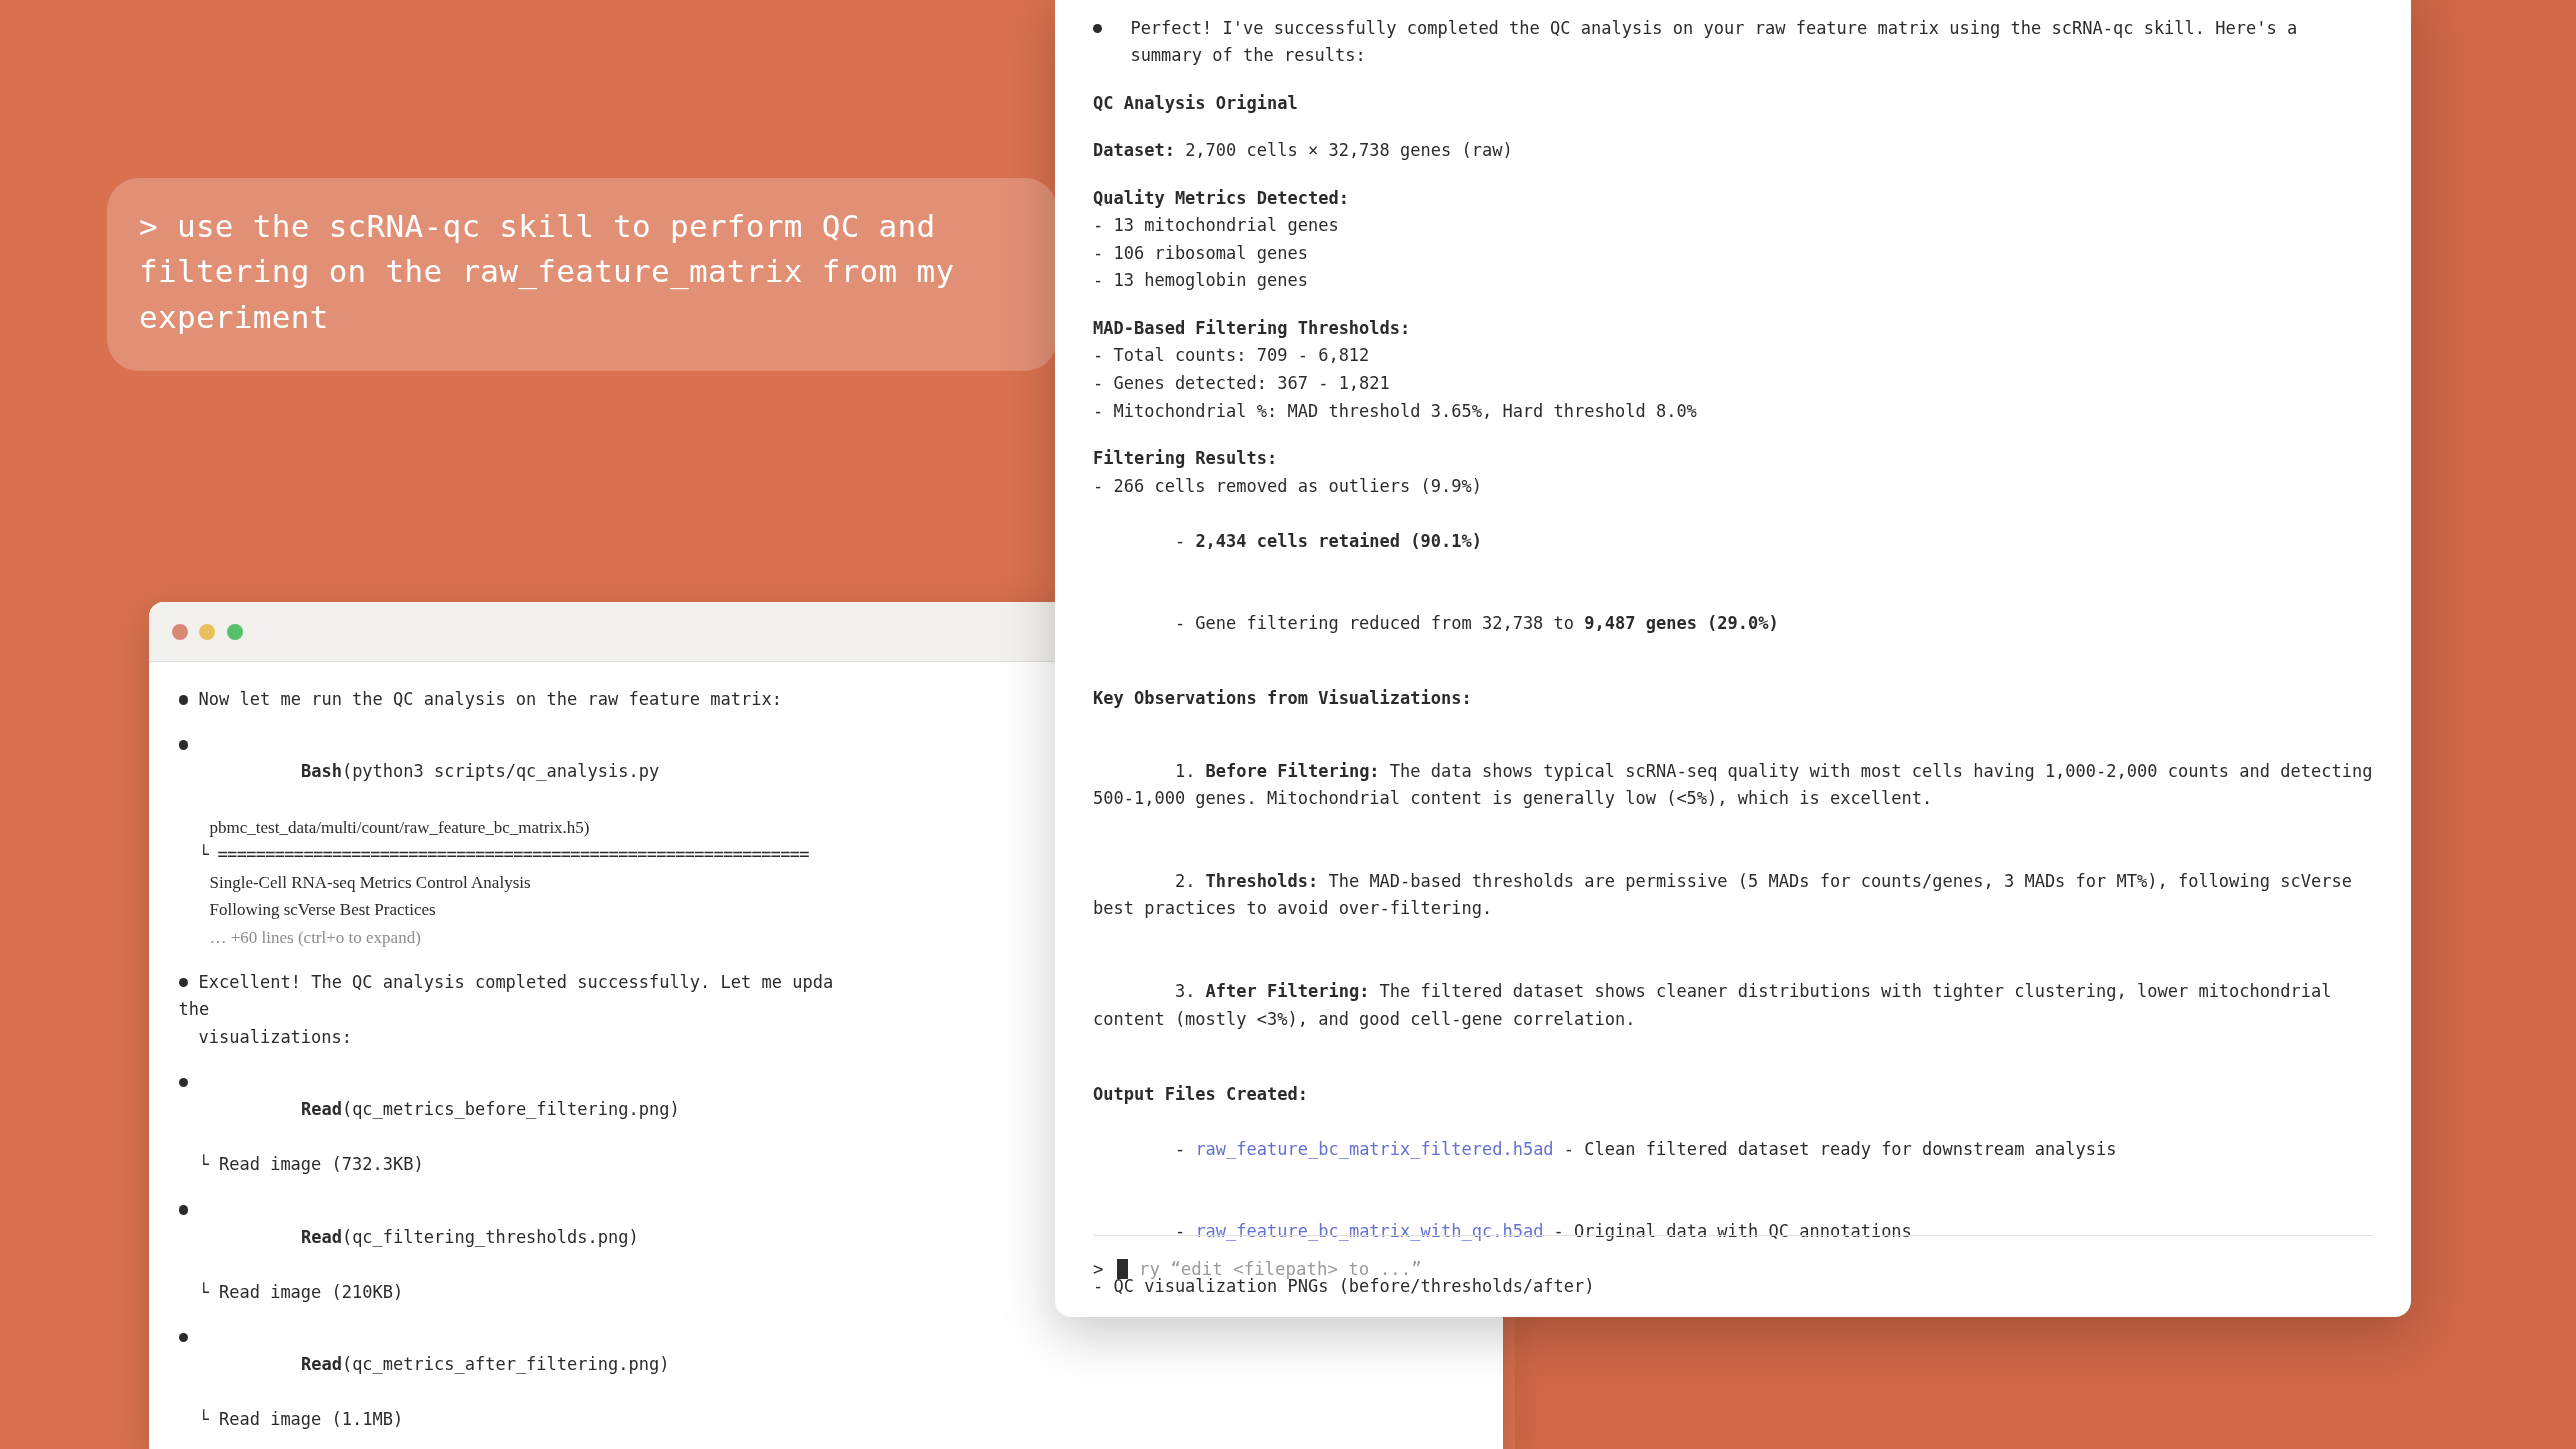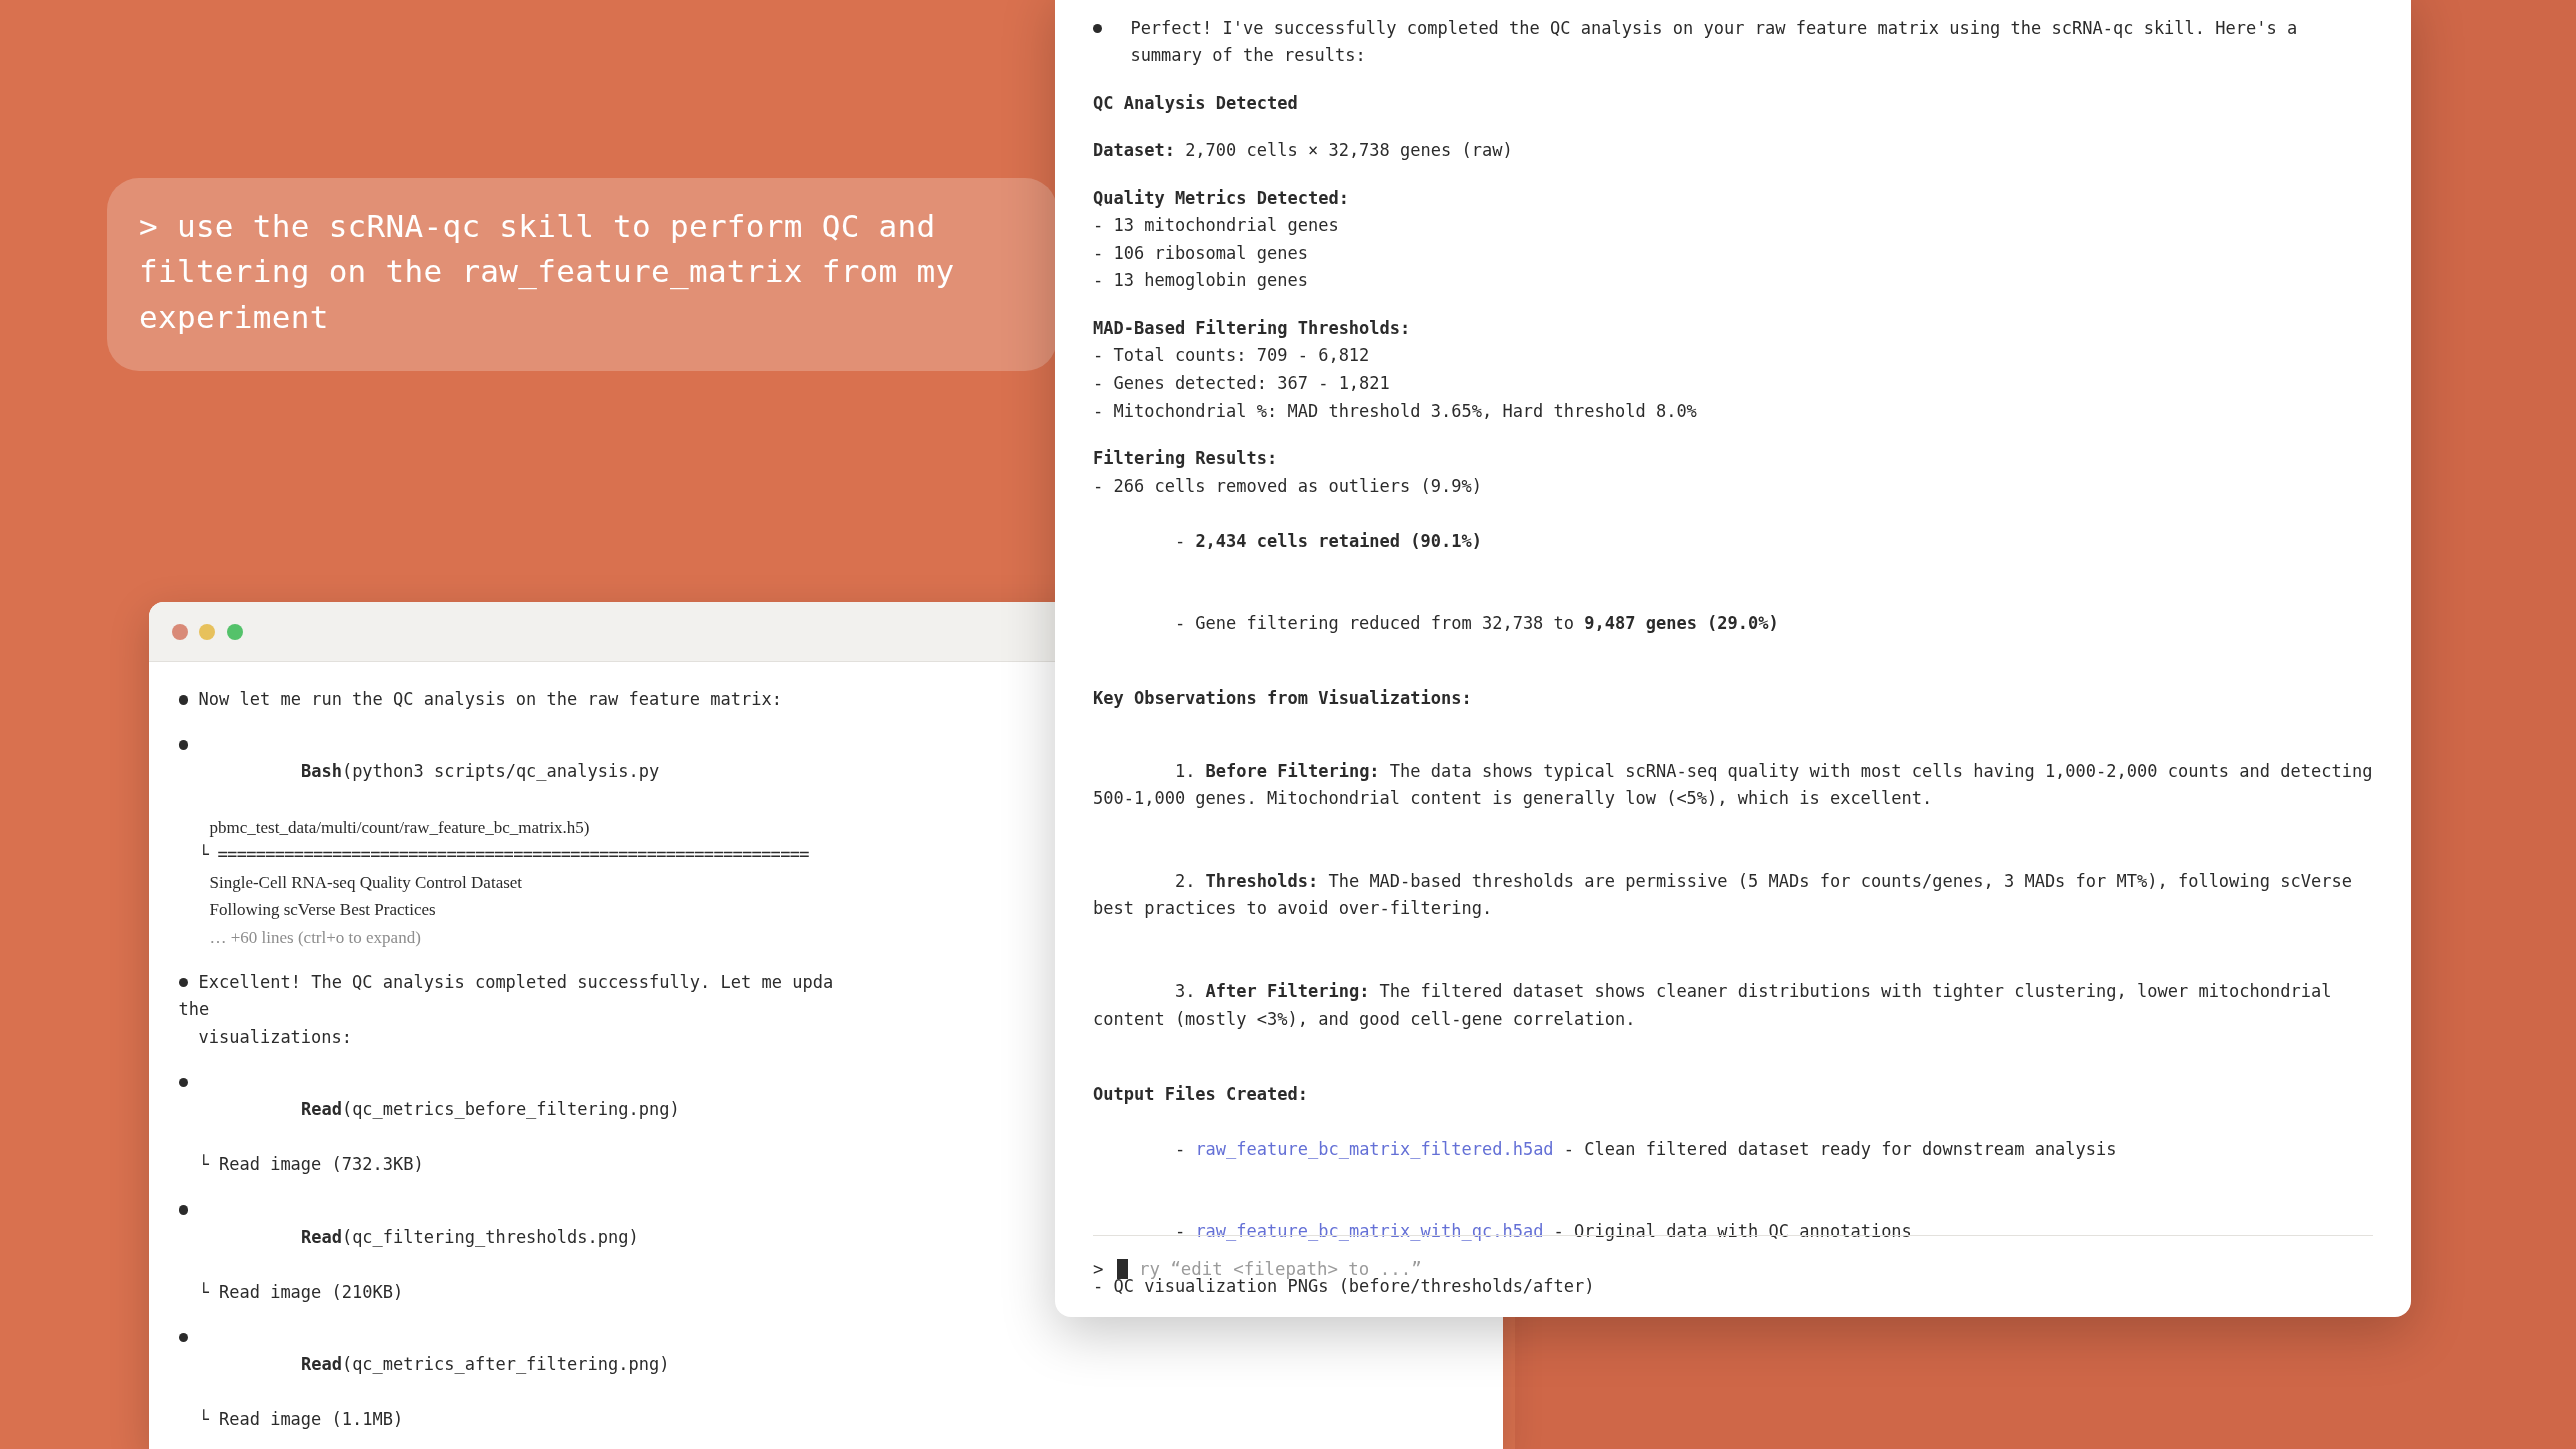--- a/index.html
+++ b/index.html
@@ -190,21 +190,21 @@
 
     <div class="t-block">
       <div class="bullet-line">
         <span class="bullet"></span>
         <span class="t-line wrap">
           <span class="t-bold">Bash</span><span>(python3 scripts/qc_analysis.py</span>
         </span>
       </div>
       <div class="t-line wrap t-indent2">pbmc_test_data/multi/count/raw_feature_bc_matrix.h5)</div>
       <div class="t-line t-indent t-eq">└ ==============================================================</div>
-      <div class="t-line t-indent2">Single-Cell RNA-seq Quality Control Dataset</div>
+      <div class="t-line t-indent2">Single-Cell RNA-seq Metrics Control Analysis</div>
       <div class="t-line t-indent2">Following scVerse Best Practices</div>
       <div class="t-line t-indent2 t-dim">… +60 lines (ctrl+o to expand)</div>
     </div>
 
     <div class="t-block">
       <div class="bullet-line">
         <span class="bullet"></span>
         <span class="t-line wrap">Excellent! The QC analysis completed successfully. Let me upda</span>
       </div>
       <div class="t-line wrap">the</div>
@@ -246,21 +246,21 @@
 
 <div class="assist-panel">
   <div class="assist-body">
 
     <div class="a-head">
       <span class="bullet"></span>
       <span class="a-li">Perfect! I've successfully completed the QC analysis on your raw feature matrix using the scRNA-qc skill. Here's a summary of the results:</span>
     </div>
 
     <div class="a-sec">
-      <div class="a-sec-title">QC Analysis Detected</div>
+      <div class="a-sec-title">QC Analysis Original</div>
     </div>
 
     <div class="a-sec">
       <span class="a-strong">Dataset:</span><span> 2,700 cells × 32,738 genes (raw)</span>
     </div>
 
     <div class="a-sec">
       <div class="a-sec-title">Quality Metrics Detected:</div>
       <div class="a-li">- 13 mitochondrial genes</div>
       <div class="a-li">- 106 ribosomal genes</div>

